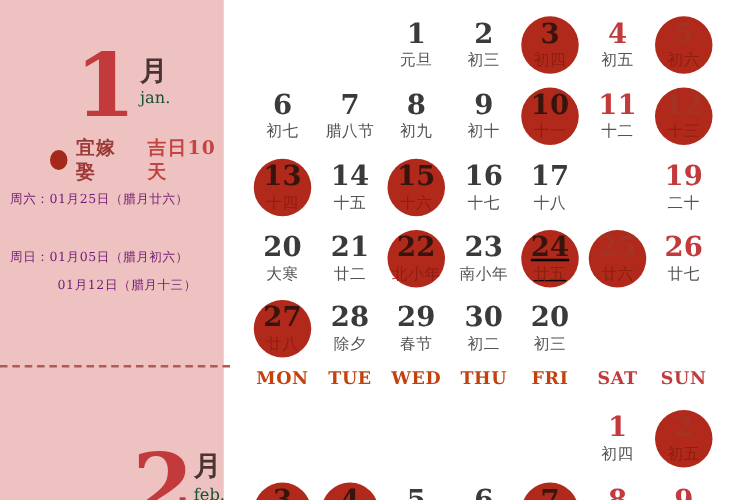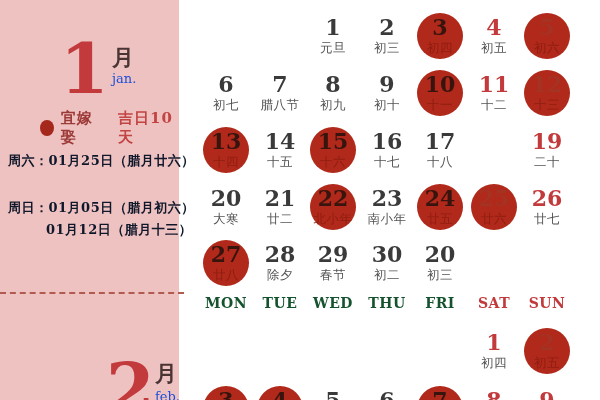--- a/index.html
+++ b/index.html
@@ -6,38 +6,38 @@
   body{
     width:600px;height:400px;position:relative;overflow:hidden;
     background:#ffffff;
     font-family:"DejaVu Serif","Liberation Serif",serif;
   }
   
   .sidebar{position:absolute;left:0;top:0;width:179px;height:400px;background:#efc2c2;}
   .month-block{position:absolute;}
   .big-num{position:absolute;font-size:70px;line-height:1;font-weight:bold;color:#c23a3c;}
   .month-char{position:absolute;font-size:22px;line-height:1;font-weight:bold;color:#4a3333;}
-  .month-abbr{position:absolute;font-size:13px;line-height:1;color:#1d4ed8;}
+  .month-abbr{position:absolute;font-size:13px;line-height:1;color:#14532d;}
   .note-line{position:absolute;left:40px;top:119px;height:18px;display:flex;align-items:center;}
   .bullet{width:16px;height:16px;border-radius:50%;background:#a5281c;display:inline-block;margin-right:7px;}
   .note-title{font-size:15px;font-weight:bold;color:#9c3a38;margin-right:16px;letter-spacing:1px;}
   .note-sub{font-size:15px;font-weight:bold;color:#c24443;letter-spacing:1px;}
-  .side-line{position:absolute;font-size:13px;font-weight:bold;color:#0f172a;letter-spacing:0.5px;white-space:nowrap;}
+  .side-line{position:absolute;font-size:10px;font-weight:normal;color:#701a75;letter-spacing:0.5px;white-space:nowrap;}
   .dash-sep{position:absolute;left:0;top:292px;width:184px;border-top:2px dashed #b15a50;}
   
   .grid{position:absolute;left:0;top:0;width:600px;height:400px;}
   .cell{position:absolute;width:68px;text-align:center;z-index:2;}
   .num{font-size:22px;line-height:24px;font-weight:bold;color:#3a3a3a;}
   .num.weekend{color:#c23a3c;}
   .num.incircle{color:#38140e;}
   .num.incircle.weekend{color:#a53323;}
   .lunar{font-size:12.5px;line-height:15px;margin-top:1px;color:#535353;letter-spacing:0.5px;}
   .lunar.incircle{color:#8f1d10;}
   .circle{position:absolute;width:46px;height:46px;border-radius:50%;background:#b0291a;z-index:1;}
-  .wd{position:absolute;width:68px;top:295px;text-align:center;font-size:14px;font-weight:bold;color:#14532d;letter-spacing:0.5px;}
+  .wd{position:absolute;width:68px;top:295px;text-align:center;font-size:14px;font-weight:bold;color:#c2410c;letter-spacing:0.5px;}
   .wd.weekend{color:#c23a3c;}
 </style>
 </head>
 <body>
 
 <div class="sidebar">
 
   <div class="month-block">
     <div class="big-num" style="left:60px;top:34px;">1</div>
     <div class="month-char" style="left:112px;top:46px;">月</div>
@@ -153,21 +153,21 @@
     <div class="circle" style="left: 310px; top: 184px;"></div>
     <div class="cell" style="left: 299px; top: 186px;">
       <div class="num incircle">22</div>
       <div class="lunar incircle">北小年</div>
     </div>
     <div class="cell" style="left: 353px; top: 186px;">
       <div class="num">23</div>
       <div class="lunar">南小年</div>
     </div>
     <div class="circle" style="left: 417px; top: 184px;"></div>
-    <div class="cell" style="left: 406px; top: 186px;">
+    <div class="cell" style="left: 406px; top: 186px; text-decoration: underline;">
       <div class="num incircle">24</div>
       <div class="lunar incircle">廿五</div>
     </div>
     <div class="circle" style="left: 471px; top: 184px;"></div>
     <div class="cell" style="left: 460px; top: 186px;">
       <div class="num weekend incircle">25</div>
       <div class="lunar incircle">廿六</div>
     </div>
     <div class="cell" style="left: 513px; top: 186px;">
       <div class="num weekend">26</div>

